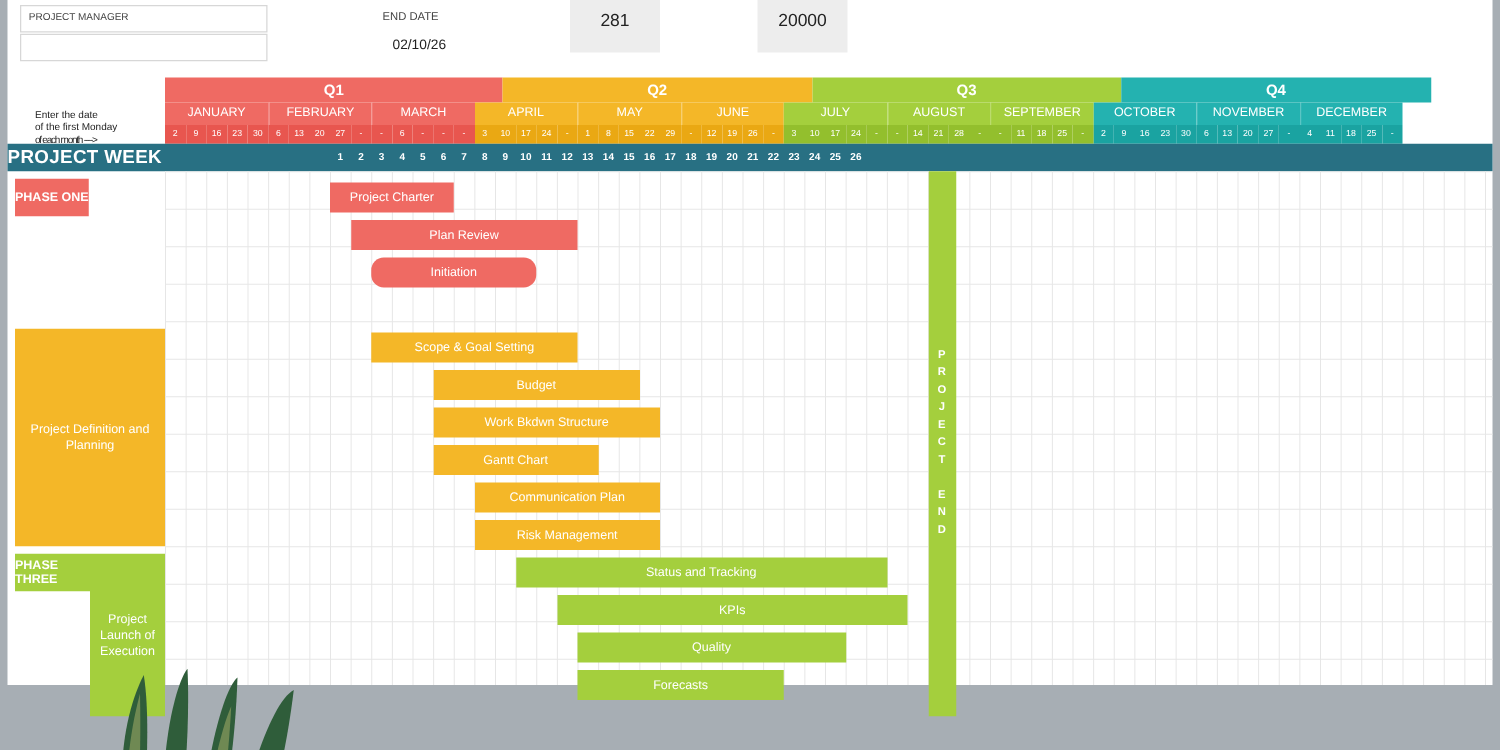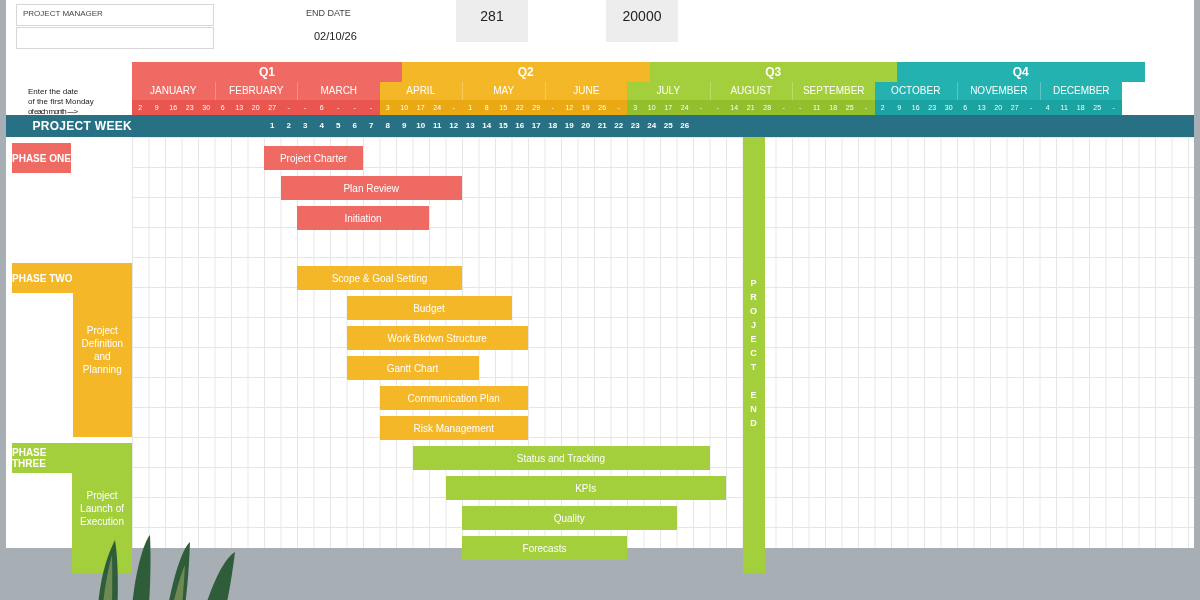--- a/index.html
+++ b/index.html
@@ -25,21 +25,21 @@
   .drow  { position:absolute; left:126px; top:100px; right:0; height:15px; display:flex; }
   .dcell { flex:0 0 auto; text-align:center; color:#fff; font-size:7px; line-height:15px; }
 
   .c-q1{ background:#ef6a63; } .c-q1d{ background:#e8564f; }
   .c-q2{ background:#f4b728; } .c-q2d{ background:#eaa813; }
   .c-q3{ background:#a4cf3d; } .c-q3d{ background:#93bf2d; }
   .c-q4{ background:#24b2b0; } .c-q4d{ background:#1aa3a1; }
 
   
   #wkband{ position:absolute; left:0; top:115px; right:0; height:22px; background:#287083; }
-  #wklbl { position:absolute; left:0; top:115px; width:126px; height:26px; color:#fff; font-size:12px; font-weight:700; line-height:22px; text-align:right; letter-spacing:0.3px;}
+  #wklbl { position:absolute; left:0; top:115px; width:126px; height:26px; color:#fff; font-size:15px; font-weight:700; line-height:22px; text-align:left; letter-spacing:0.3px;}
   #wkgrid{ position:absolute; left:126px; top:115px; right:0; height:22px; display:flex; }
   .wcell { flex:0 0 auto; text-align:center; color:#fff; font-size:8px; font-weight:700; line-height:22px; }
 
   
   #body  { position:absolute; left:0; top:137px; right:0; bottom:0; }
   
   #grid  { position:absolute; left:126px; top:0; right:0; bottom:0;
            background-image:
              linear-gradient(to right, #e6e6e6 1px, transparent 1px),
              linear-gradient(to bottom, #e6e6e6 1px, transparent 1px);
@@ -232,32 +232,31 @@
       <div class="wcell" style="width: 16.5px;"></div>
     </div>
 
   <div id="body">
     <div id="grid"></div>
     <div id="phases">
         <div class="phase ph1" style="top: 6px; height: 114px;">
           <div class="pt">PHASE ONE</div>
         </div>
         <div class="phase ph2" style="top: 126px; height: 174px;">
-          <div class="pt">PHASE TWO</div>
           <div class="pd">Project Definition and Planning</div>
         </div>
         <div class="phase ph3" style="top: 306px; height: 130px;">
           <div class="pt">PHASE THREE</div>
           <div class="pd">Project Launch of Execution</div>
         </div>
       </div>
     <div id="bars">
         <div class="bar b1" style="left: 258px; top: 9px; width: 99px; background: rgb(239, 106, 99);">Project Charter</div>
         <div class="bar b1" style="left: 274.5px; top: 39px; width: 181.5px; background: rgb(239, 106, 99);">Plan Review</div>
-        <div class="bar b1" style="left: 291px; top: 69px; width: 132px; background: rgb(239, 106, 99);">Initiation</div>
+        <div class="bar b1" style="left: 291px; top: 69px; width: 132px; background: rgb(239, 106, 99); border-radius: 10px;">Initiation</div>
         <div class="bar b2" style="left: 291px; top: 129px; width: 165px; background: rgb(244, 183, 40);">Scope &amp; Goal Setting</div>
         <div class="bar b2" style="left: 340.5px; top: 159px; width: 165px; background: rgb(244, 183, 40);">Budget</div>
         <div class="bar b2" style="left: 340.5px; top: 189px; width: 181.5px; background: rgb(244, 183, 40);">Work Bkdwn Structure</div>
         <div class="bar b2" style="left: 340.5px; top: 219px; width: 132px; background: rgb(244, 183, 40);">Gantt Chart</div>
         <div class="bar b2" style="left: 373.5px; top: 249px; width: 148.5px; background: rgb(244, 183, 40);">Communication Plan</div>
         <div class="bar b2" style="left: 373.5px; top: 279px; width: 148.5px; background: rgb(244, 183, 40);">Risk Management</div>
         <div class="bar b3" style="left: 406.5px; top: 309px; width: 297px; background: rgb(164, 207, 61);">Status  and Tracking</div>
         <div class="bar b3" style="left: 439.5px; top: 339px; width: 280.5px; background: rgb(164, 207, 61);">KPIs</div>
         <div class="bar b3" style="left: 456px; top: 369px; width: 214.5px; background: rgb(164, 207, 61);">Quality</div>
         <div class="bar b3" style="left: 456px; top: 399px; width: 165px; background: rgb(164, 207, 61);">Forecasts</div>

